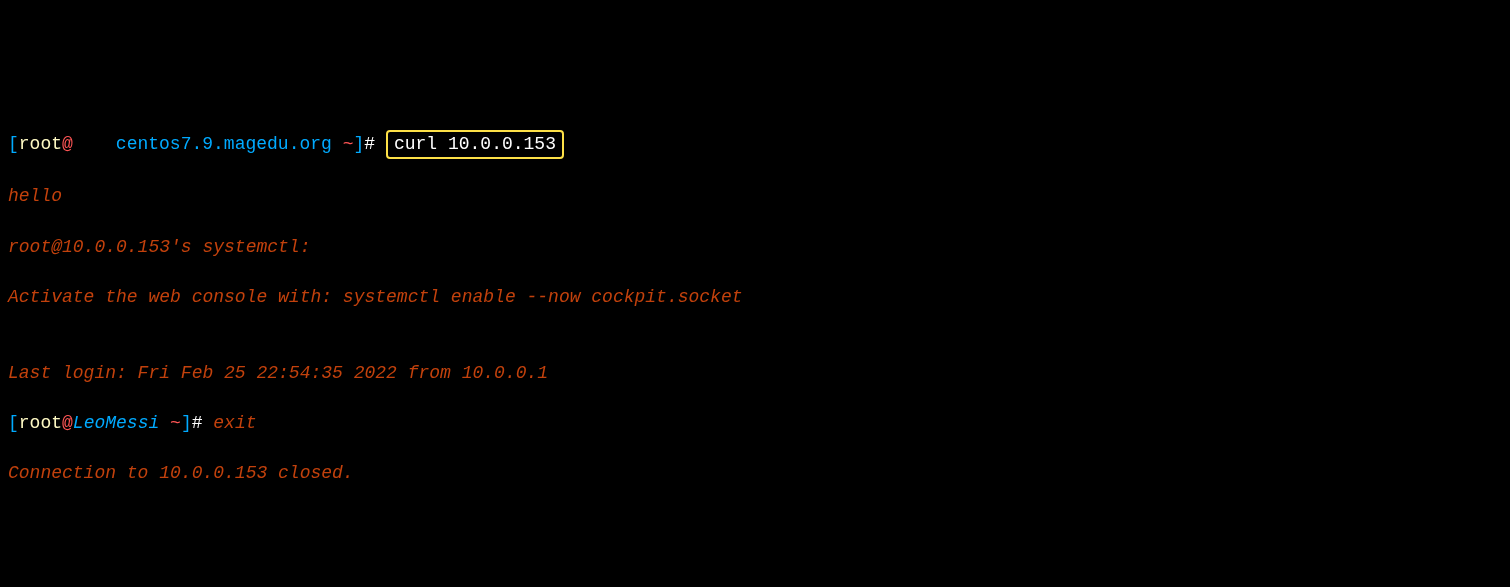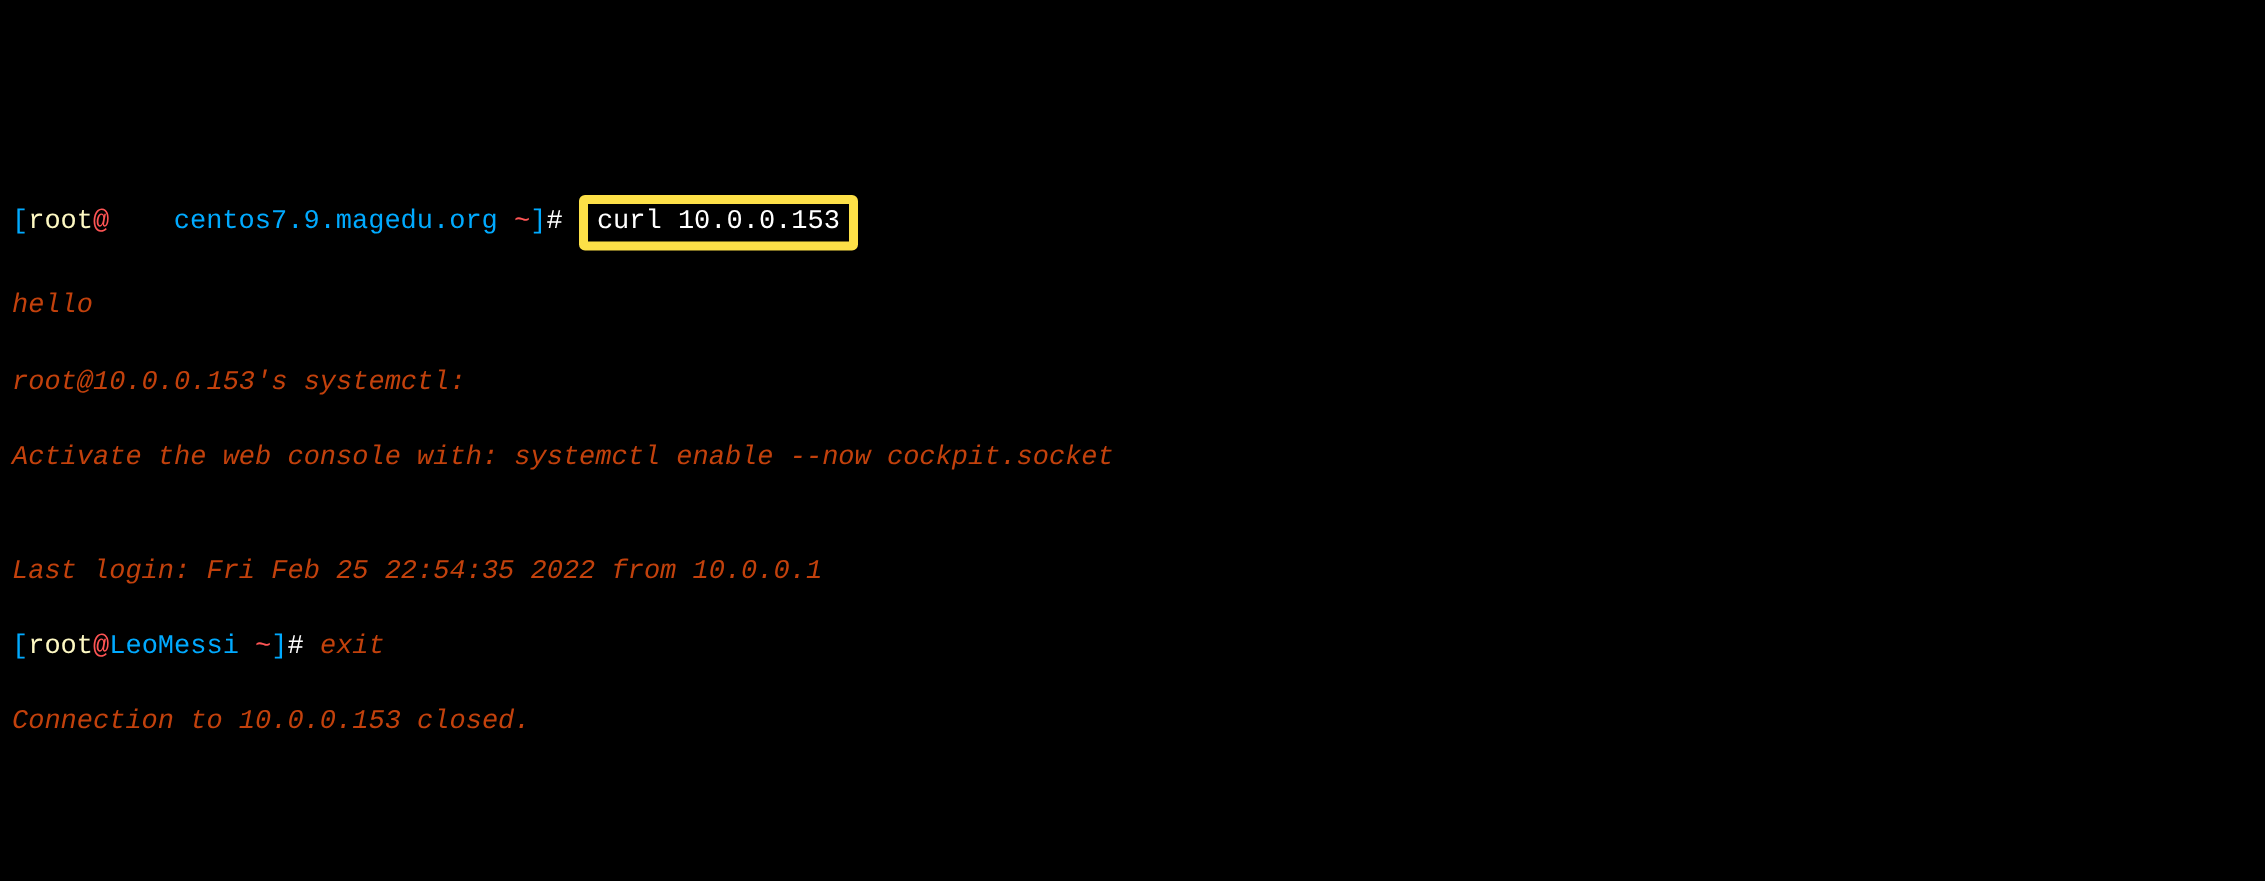--- a/index.html
+++ b/index.html
@@ -38,32 +38,33 @@
     .prompt-close {
       color: #00aaff;
     }
     .prompt-hash {
       color: #ffffff;
     }
     .prompt-tilde {
       color: #ff5555;
     }
     .cmd-boxed {
-      border: 6px solid #fde047;
+      border: 2px solid #fde047;
       border-radius: 4px;
       padding: 0 6px;
       color: #ffffff;
       display: inline-block;
     }
     .output {
       color: #c2410c;
       font-style: italic;
     }
     .messi-host {
       color: #00aaff;
+      font-style: italic;
     }
   </style>
 </head>
 <body>
 
 
 
 <div>
 <span class="line"><span class="prompt-open">[</span><span class="prompt-user">root</span><span class="prompt-at">@</span><span class="prompt-host">centos7.9.magedu.org</span><span class="prompt-tilde"> ~</span><span class="prompt-close">]</span><span class="prompt-hash">#</span> <span class="cmd-boxed">curl 10.0.0.153</span></span>
 <span class="line output">hello</span>

